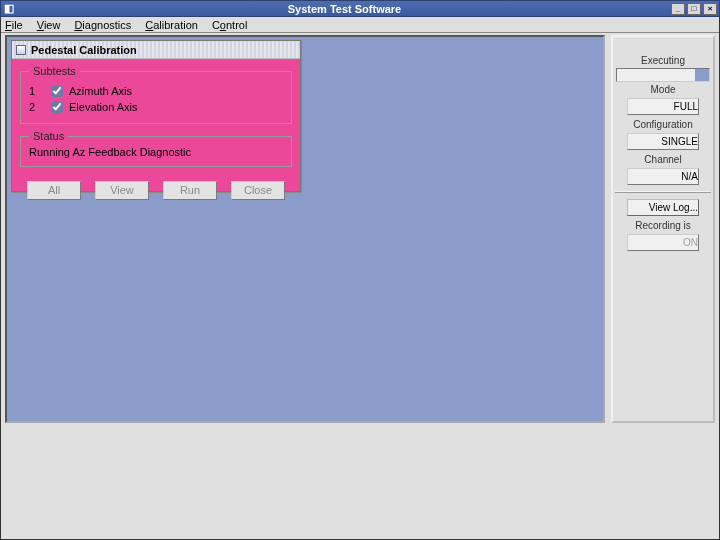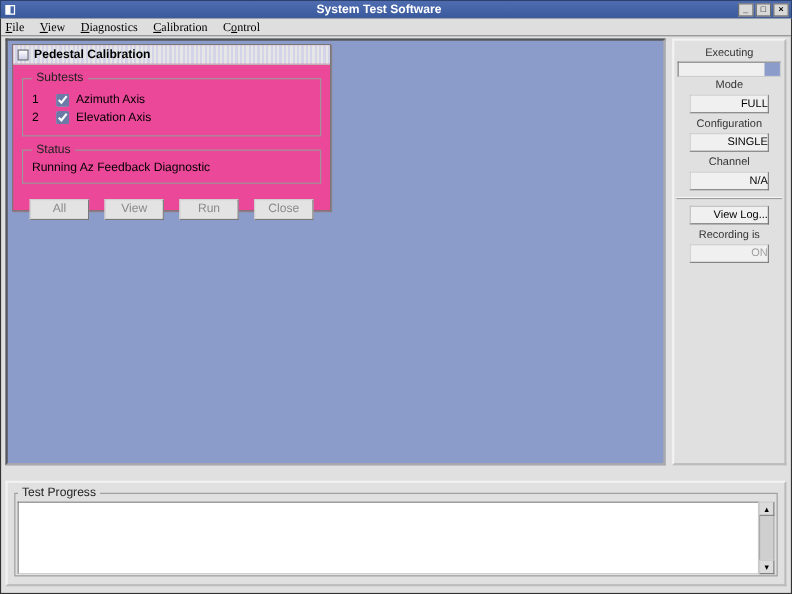--- a/index.html
+++ b/index.html
@@ -23,21 +23,20 @@
     width: 14px; height: 12px; margin-right: 2px;
     background: #d8d8d8; border: 1px solid #666;
     font-size: 8px; line-height: 10px; text-align: center; color: #000;
   }
   .menubar {
     height: 16px;
     background: #dedede;
     border-bottom: 1px solid #888;
     display: flex; align-items: center; padding: 0 4px;
     font-size: 11px;
-    font-family: Liberation Serif, serif;
   }
   .menubar span { margin-right: 14px; cursor: default; }
   .menubar span u { text-decoration: underline; }
   .app {
     position: relative;
     width: 720px; height: calc(540px - 17px);
     background: #e0e0e0;
     border: 1px solid #333;
     border-top: none;
   }
@@ -48,21 +47,21 @@
     background: #8b9ccb;
     border: 2px inset #aaa;
   }
   .sidepanel {
     position: absolute;
     right: 4px; top: 18px;
     width: 104px; height: 388px;
     background: #e0e0e0;
     border: 2px solid #bcbcbc;
     border-left-color: #f2f2f2; border-top-color: #f2f2f2;
-    padding: 4px 2px;
+    padding: 16px 2px;
   }
   .dialog {
     position: absolute;
     left: 4px; top: 3px;
     width: 290px; height: 152px;
     background: #ec4899;
     border: 1px solid #777;
     box-shadow: 1px 1px 0 #888;
   }
   .dlg-title {
@@ -220,27 +219,14 @@
     <hr style="border:none;border-top:1px solid #f4f4f4;border-bottom:1px solid #9c9c9c;margin:6px 0;">
     <div class="side-group">
       <div class="side-btn" style="border:1px outset #bbb;">View Log...</div>
     </div>
     <div class="side-group side-disabled">
       <div class="side-label">Recording is</div>
       <div class="side-btn">ON</div>
     </div>
   </div>
 
-  <div class="bottom-panel">
-    <fieldset>
-      <legend>Test Progress</legend>
-      <div class="log-area">
-        <div class="log-text"></div>
-        <div class="vscroll">
-          <div class="arr">▴</div>
-          <div class="track"></div>
-          <div class="arr">▾</div>
-        </div>
-      </div>
-    </fieldset>
-  </div>
 
 </div>
 
 </body></html>

